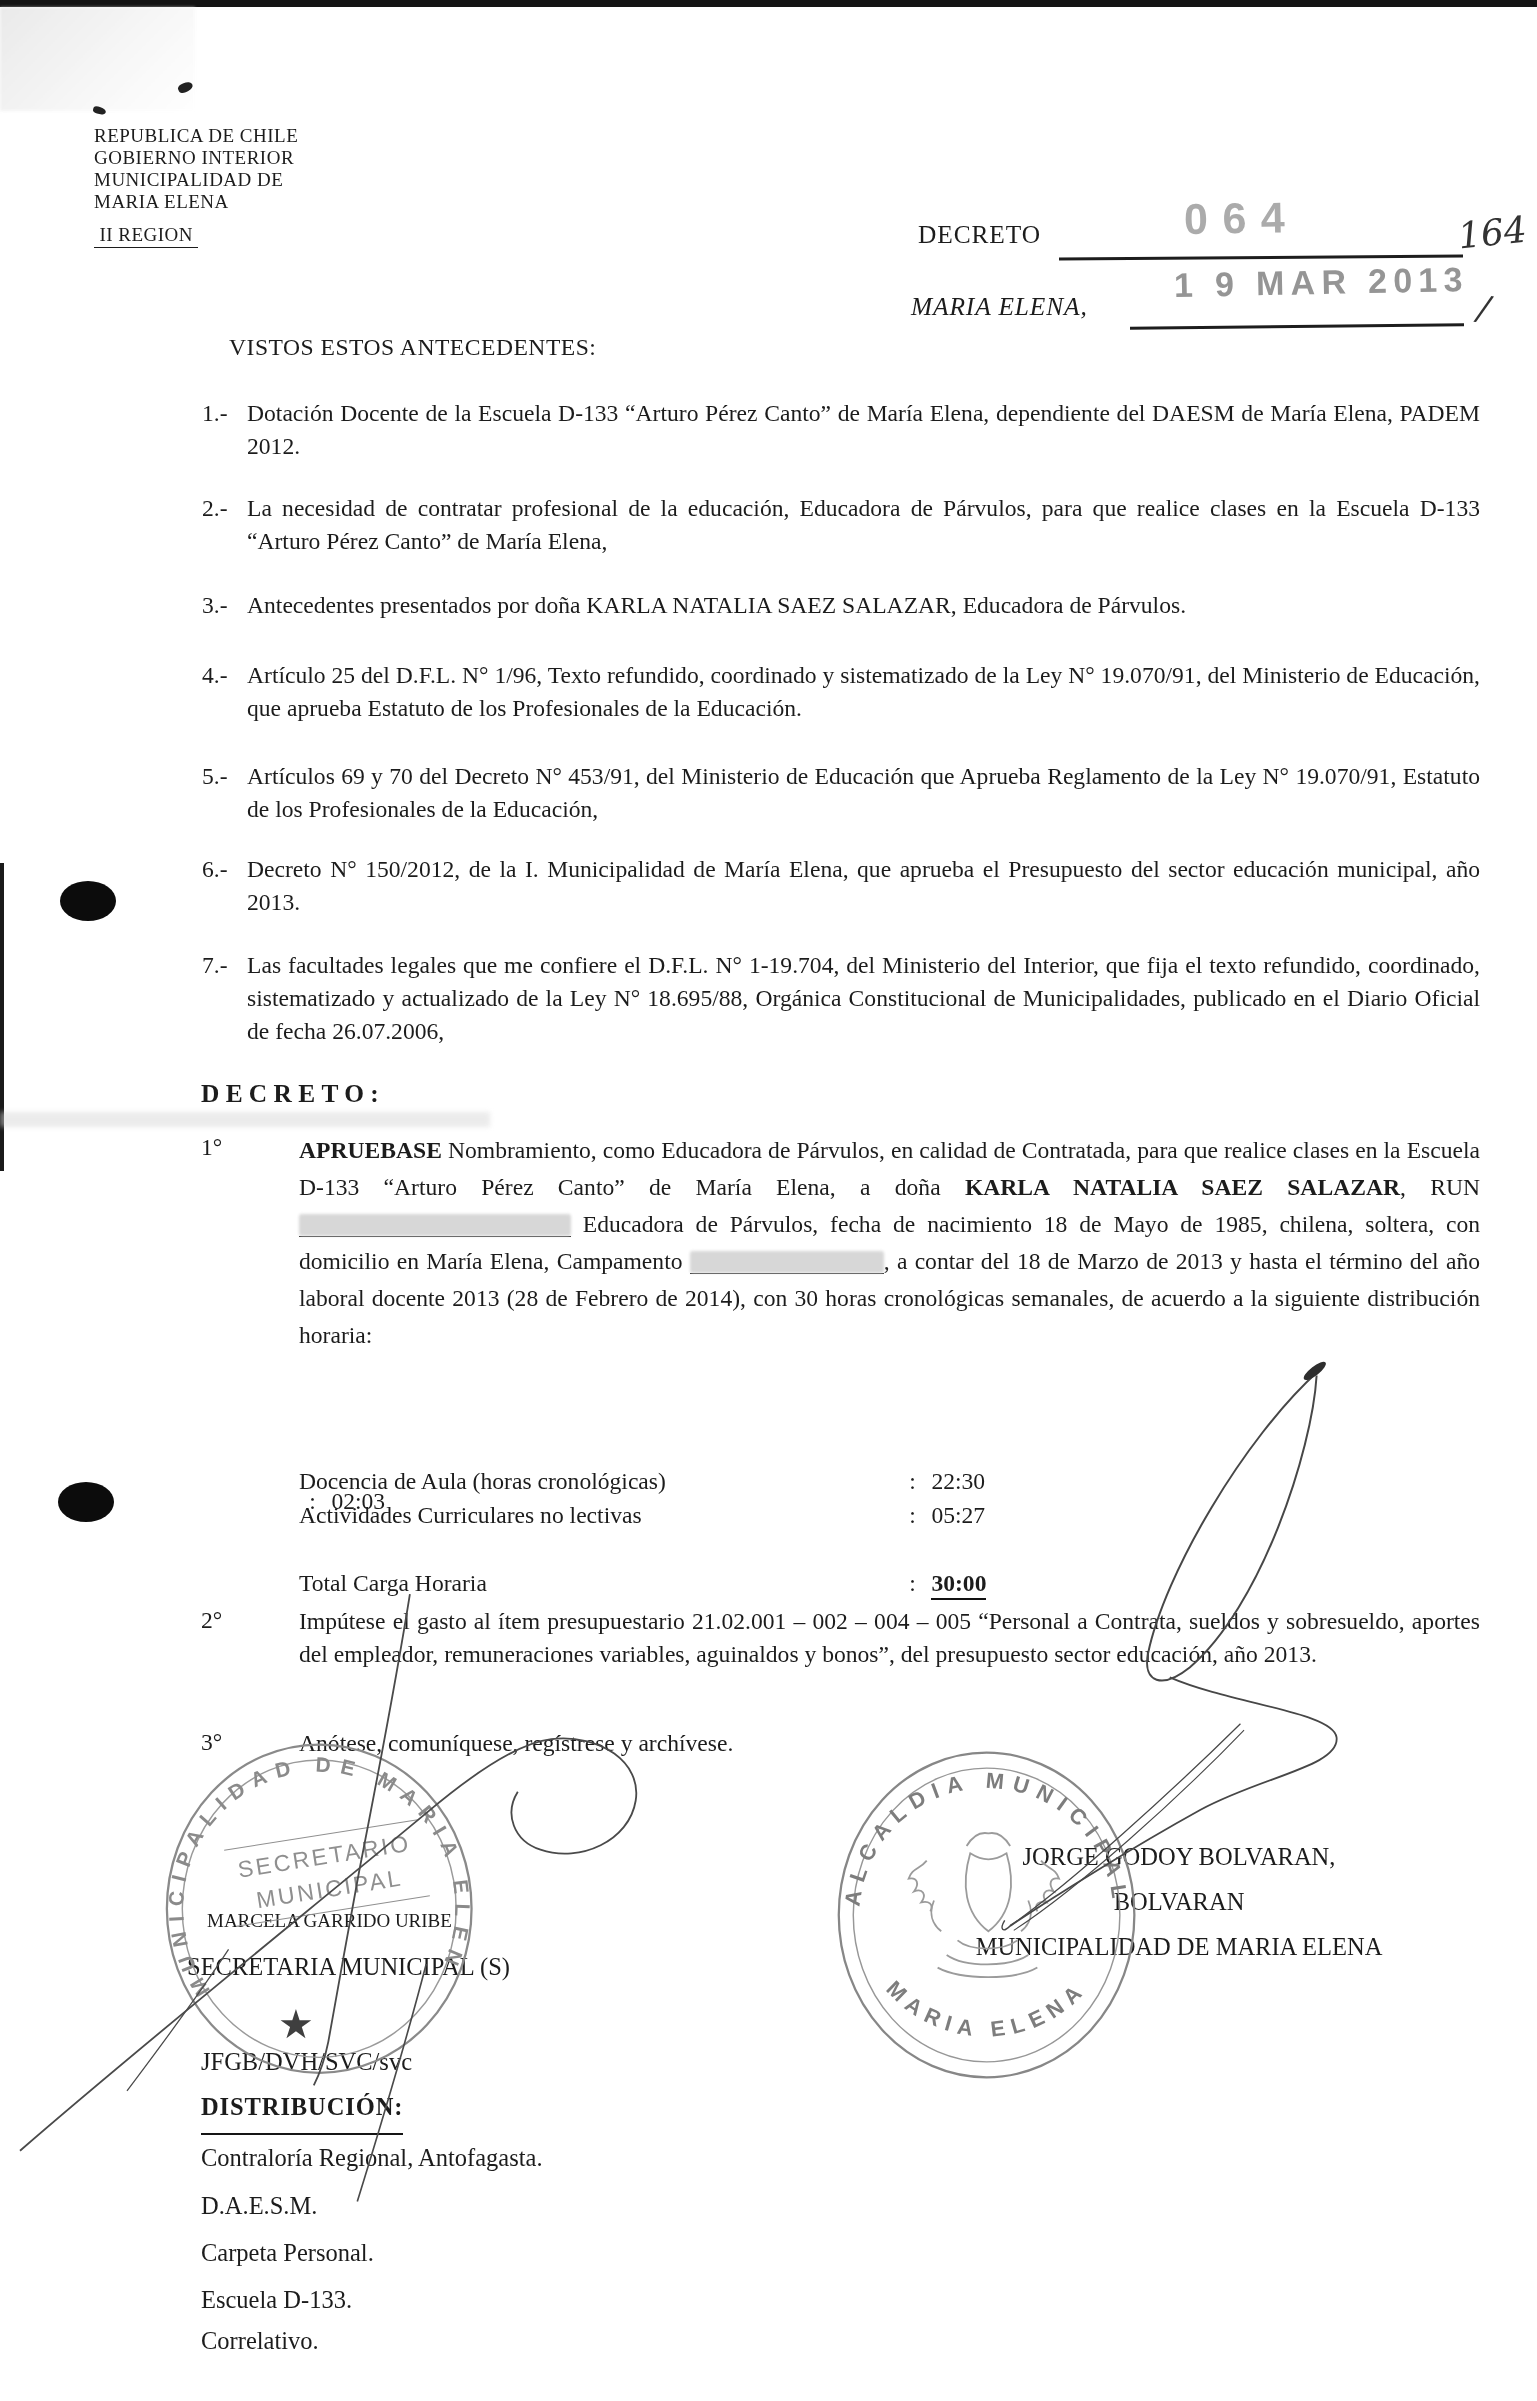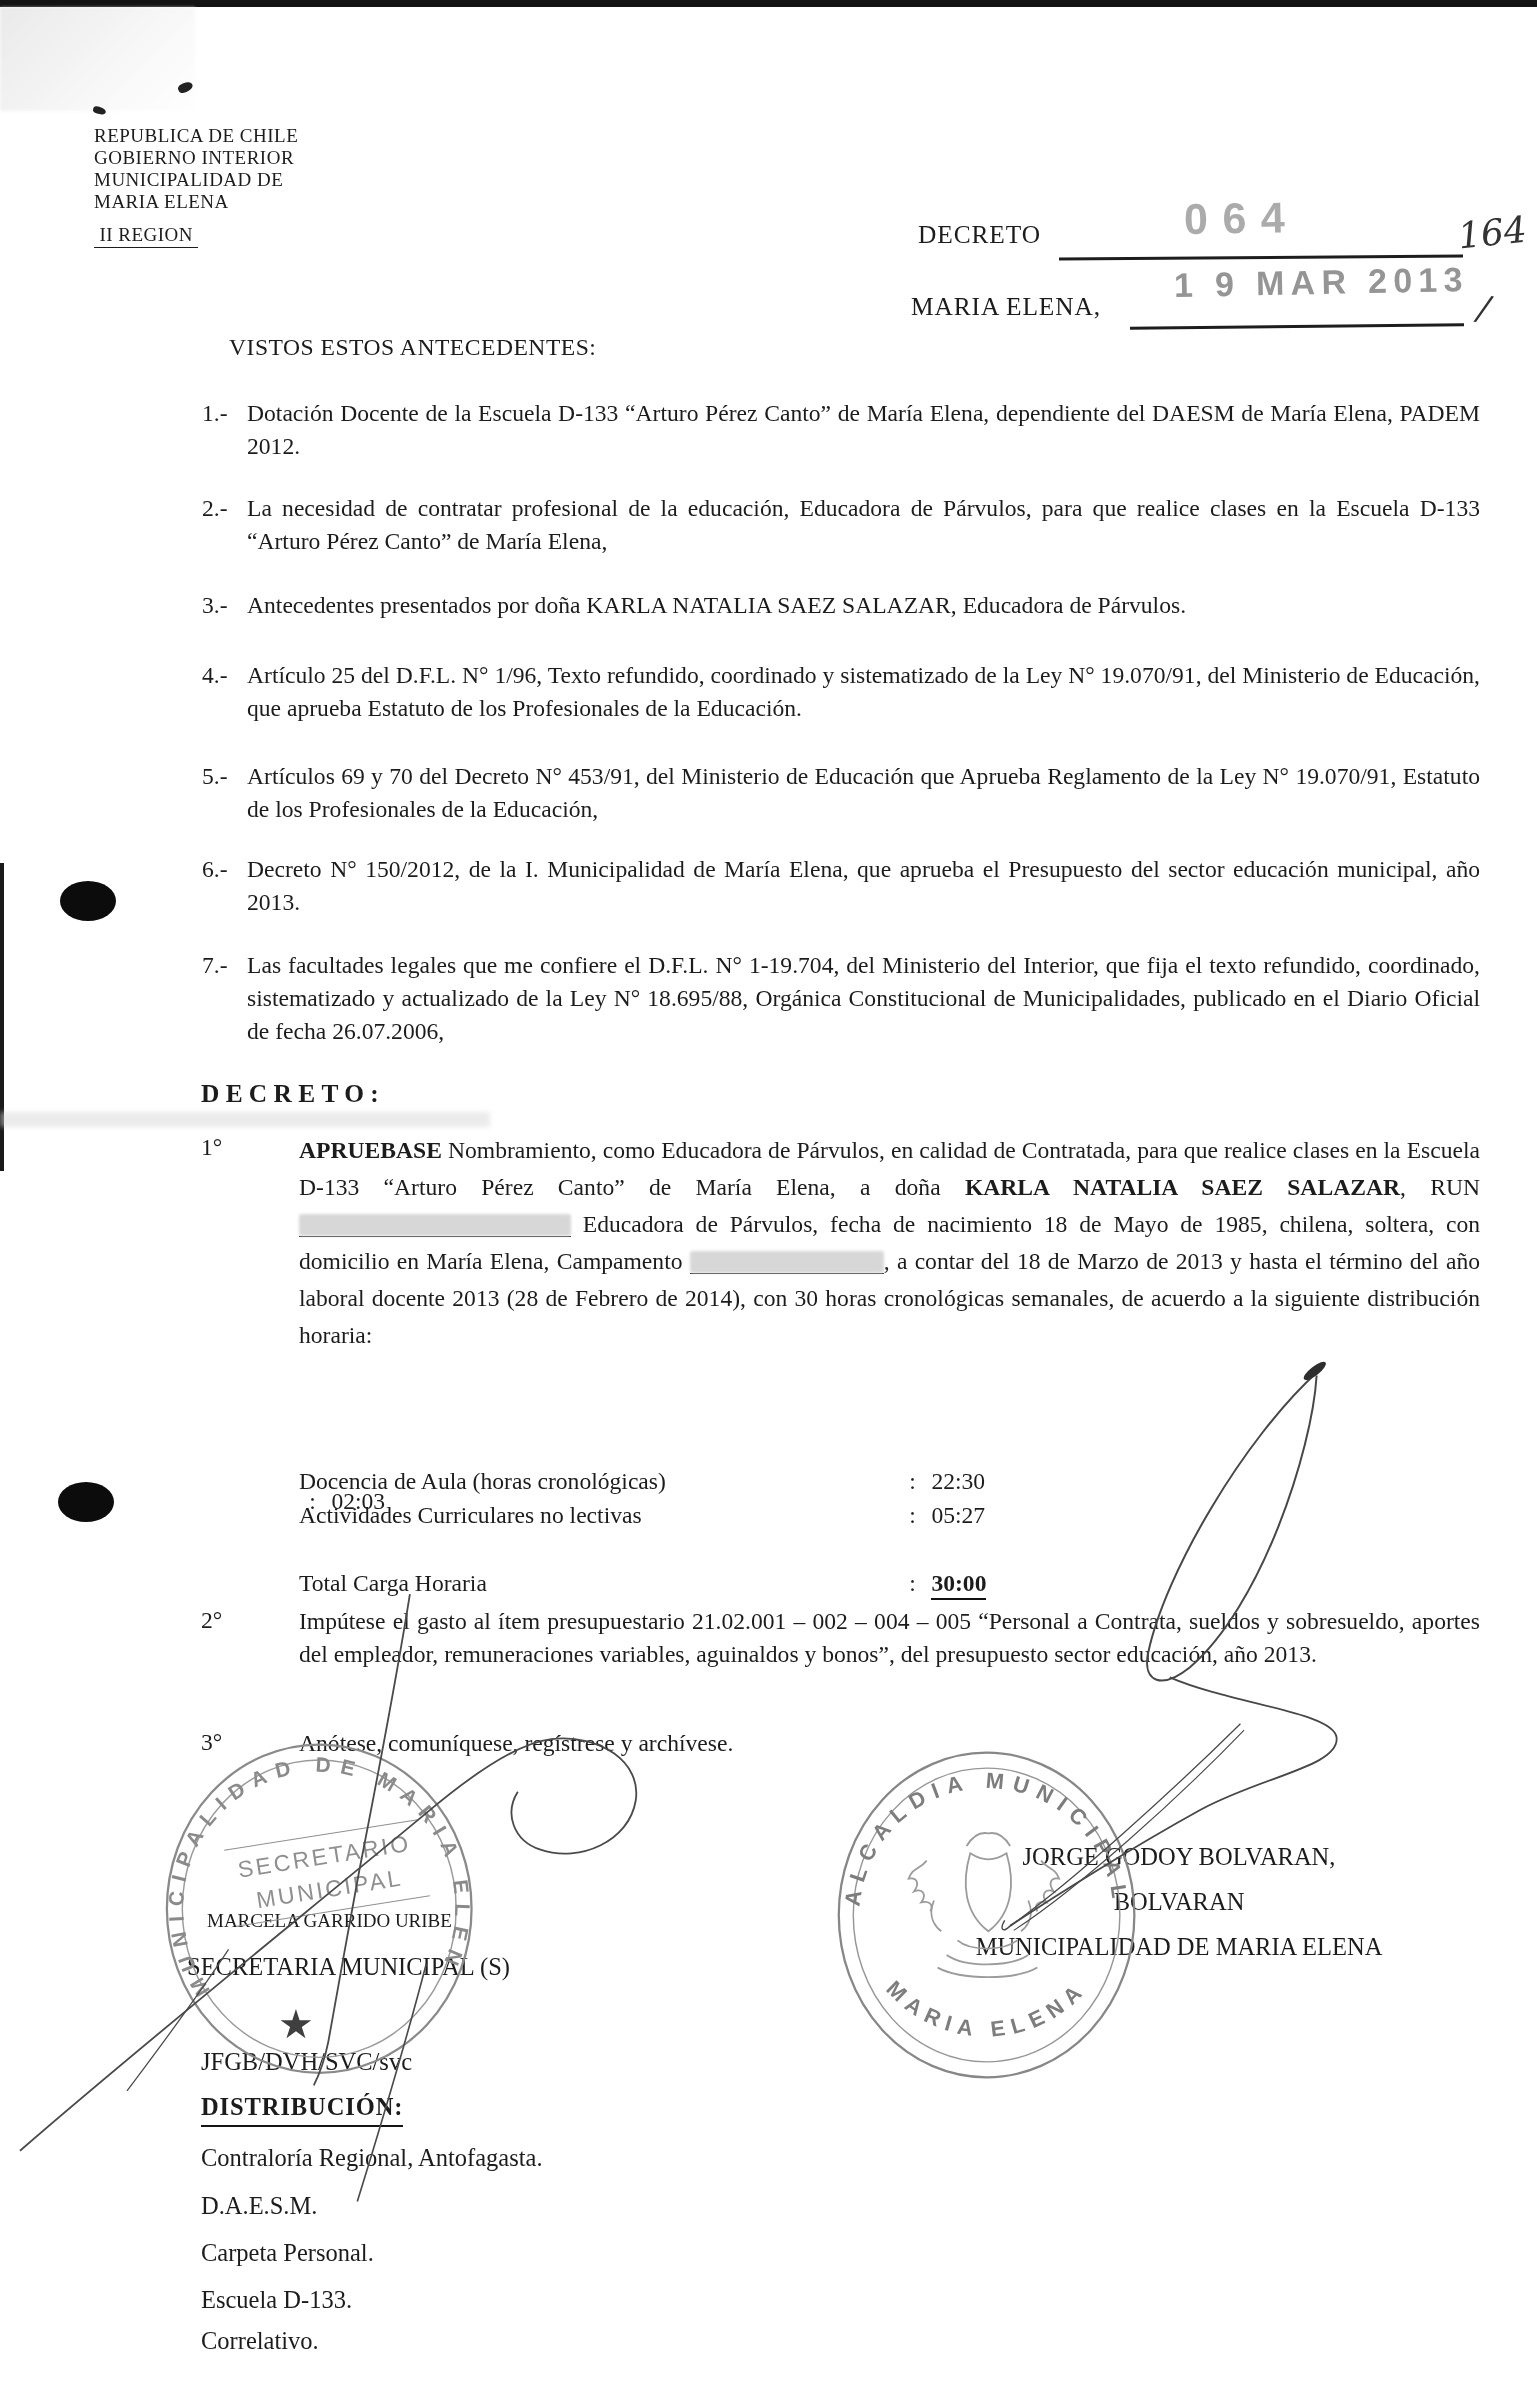--- a/index.html
+++ b/index.html
@@ -19,21 +19,21 @@
   
   .letterhead{left:94px;top:125px;width:232px;text-align:left;font-size:19px;line-height:22px;letter-spacing:0.5px;}
   .region{display:inline-block;margin-top:11px;border-bottom:1.8px solid #1c1c1c;padding:0 5.4px 0.9px 5.4px;}
   
   .decreto-label{left:918px;top:220px;font-size:25.4px;letter-spacing:0.9px;}
   .rule{background:#1d1d1d;height:2.7px;}
   .stamp-num{left:1184px;top:194px;font-family:"Liberation Sans",sans-serif;font-weight:bold;
     font-size:43px;color:#a3a3a3;letter-spacing:14.5px;opacity:.9;transform:rotate(-1deg);}
   .hand{font-family:"DejaVu Serif",serif;font-style:italic;color:#333;}
   .hand-num{left:1458px;top:212px;font-size:36px;transform:rotate(-6deg);}
-  .place-label{left:911px;top:292px;font-size:25.4px;letter-spacing:0.9px;}
+  .place-label{left:911px;top:292px;font-size:25.4px;letter-spacing:0.9px;font-style:italic;}
   .date-stamp{left:1174px;top:263px;font-family:"Liberation Sans",sans-serif;font-weight:bold;
     font-size:34px;color:#8d8d8d;letter-spacing:6.3px;transform:rotate(-1.2deg);opacity:.92;}
   .hand-slash{left:1478px;top:288px;font-size:34px;transform:rotate(8deg);}
   
   .vistos-heading{left:201px;top:334px;font-size:23.6px;letter-spacing:0.5px;margin-left:28px;}
   .item{left:247px;width:1233px;font-size:23.6px;line-height:33px;text-align:justify;}
   .item .num{position:absolute;left:-45px;top:0;}
   .heading-decreto{left:201px;top:1079px;font-size:25.4px;font-weight:bold;letter-spacing:6.3px;}
   .artnum{left:201px;font-size:23.6px;}
   .art1{left:299px;top:1132px;width:1181px;font-size:23.6px;line-height:37px;text-align:justify;}
@@ -49,21 +49,21 @@
   .srow .col{width:27px;text-align:center;}
   .srow .val{margin-left:5.4px;}
   .total .val{font-weight:bold;border-bottom:2.7px solid #111;padding-bottom:0.9px;}
   
   .mayor-block{left:934px;top:1834px;width:490px;text-align:center;font-size:24.5px;line-height:45px;}
   .sec-name{left:207px;top:1910px;font-size:19px;}
   .sec-title{left:187px;top:1953px;font-size:24.5px;}
   .star{left:278px;top:2001px;font-size:40px;color:#3f3f3f;}
   .initials{left:201px;top:2048px;font-size:24.5px;}
   .dist-heading{left:201px;top:2093px;font-size:24.5px;font-weight:bold;letter-spacing:0.9px;
-    border-bottom:2.7px solid #151515;padding-bottom:4px;}
+    border-bottom:2.7px solid #151515;padding-bottom:12px;}
   .dist-item{left:201px;font-size:24.5px;}
   
   .sec-box{left:229px;top:1834px;width:196px;height:78px;transform:rotate(-9deg);
     border-top:1.8px solid #8f8f8f;border-bottom:1.8px solid #8f8f8f;
     color:#8f8f8f;font-family:"Liberation Sans",sans-serif;font-size:23px;letter-spacing:2.7px;
     text-align:center;line-height:33px;padding-top:5.4px;box-sizing:border-box;}
   svg text{font-family:"Liberation Sans",sans-serif;}
   .ring-left{font-size:23px;letter-spacing:10px;fill:#8a8a8a;font-weight:bold;}
   .ring-right-top{font-size:24px;letter-spacing:9px;fill:#7d7d7d;font-weight:bold;}
   .ring-right-bottom{font-size:24px;letter-spacing:8px;fill:#7d7d7d;font-weight:bold;}

